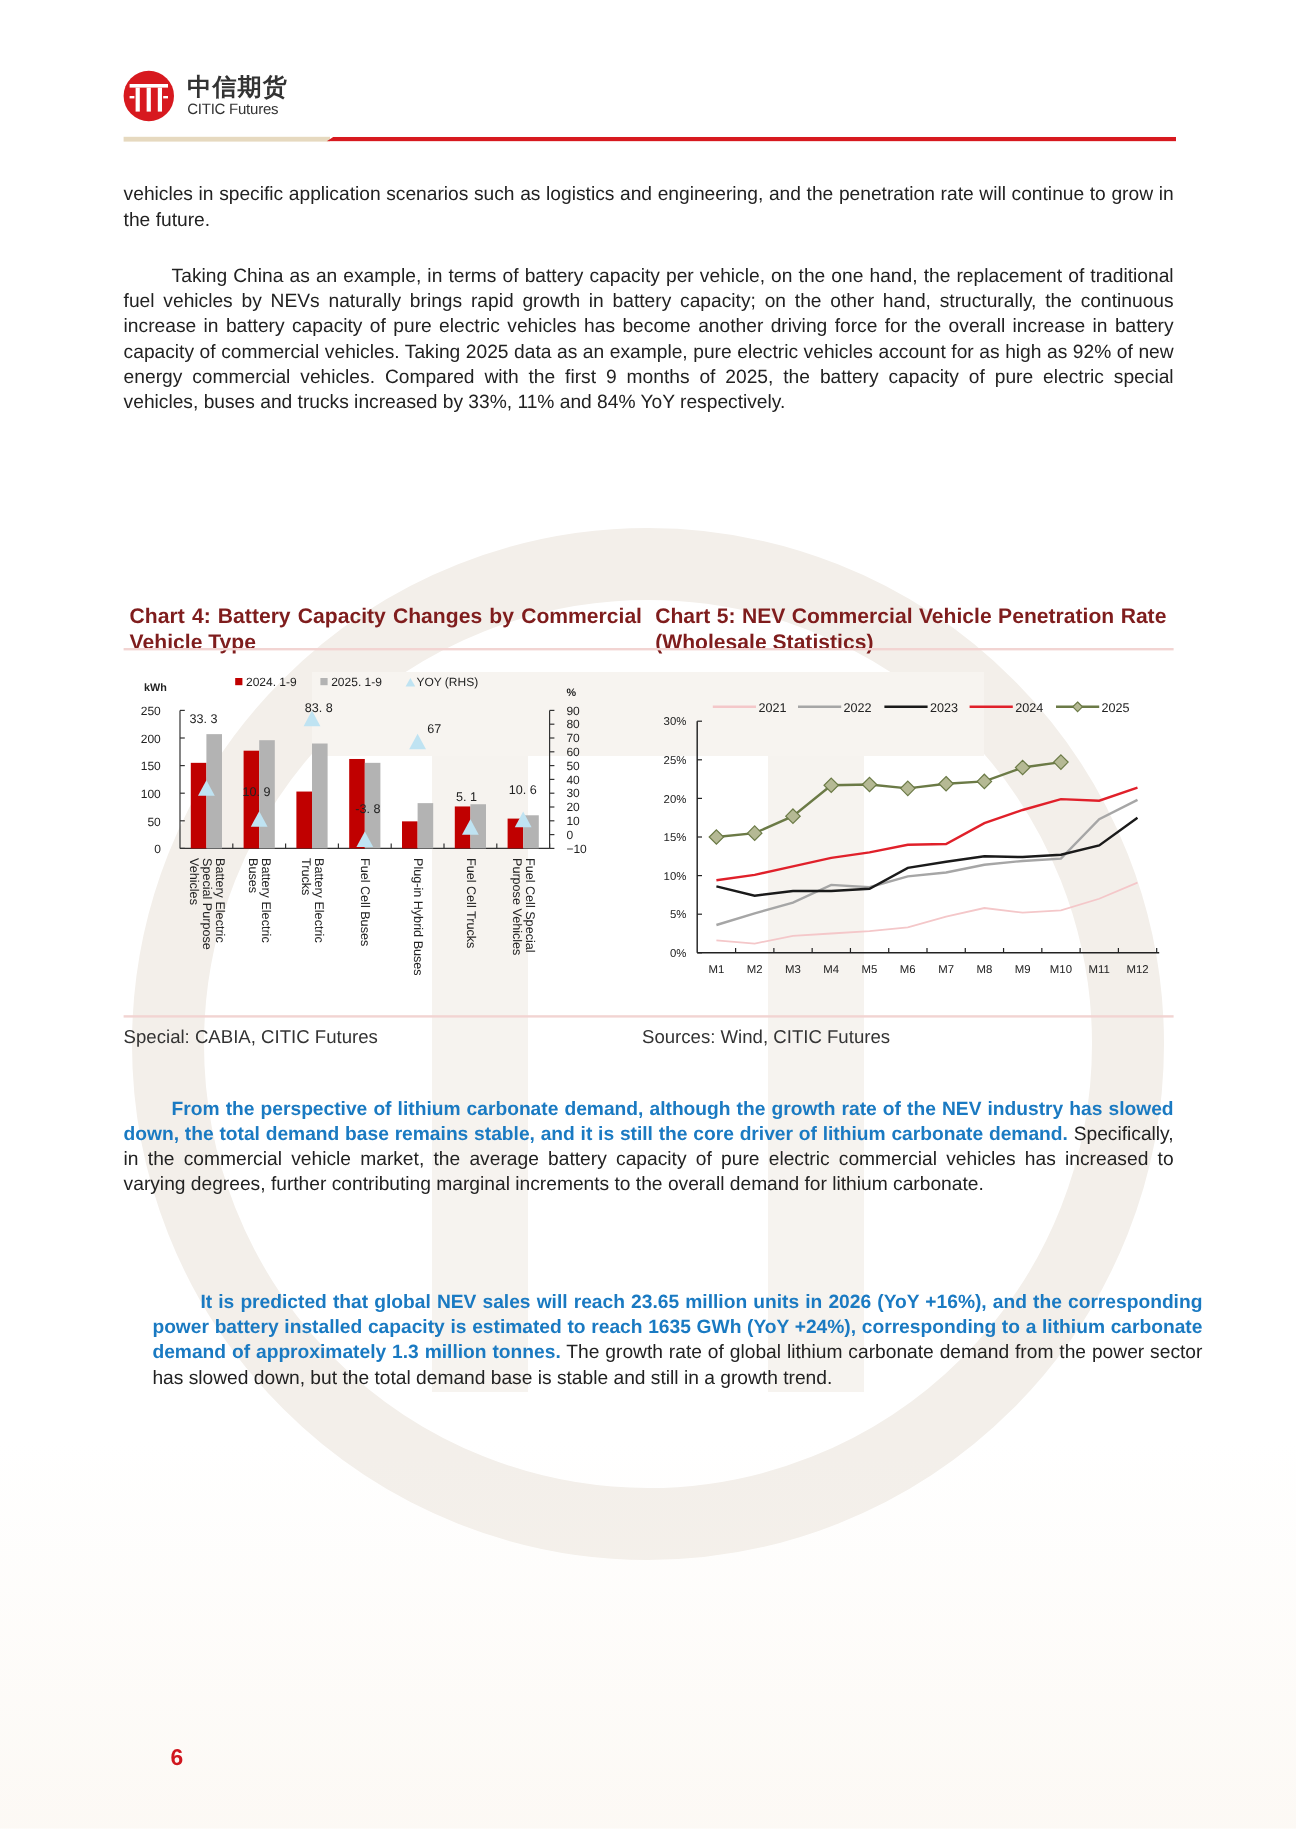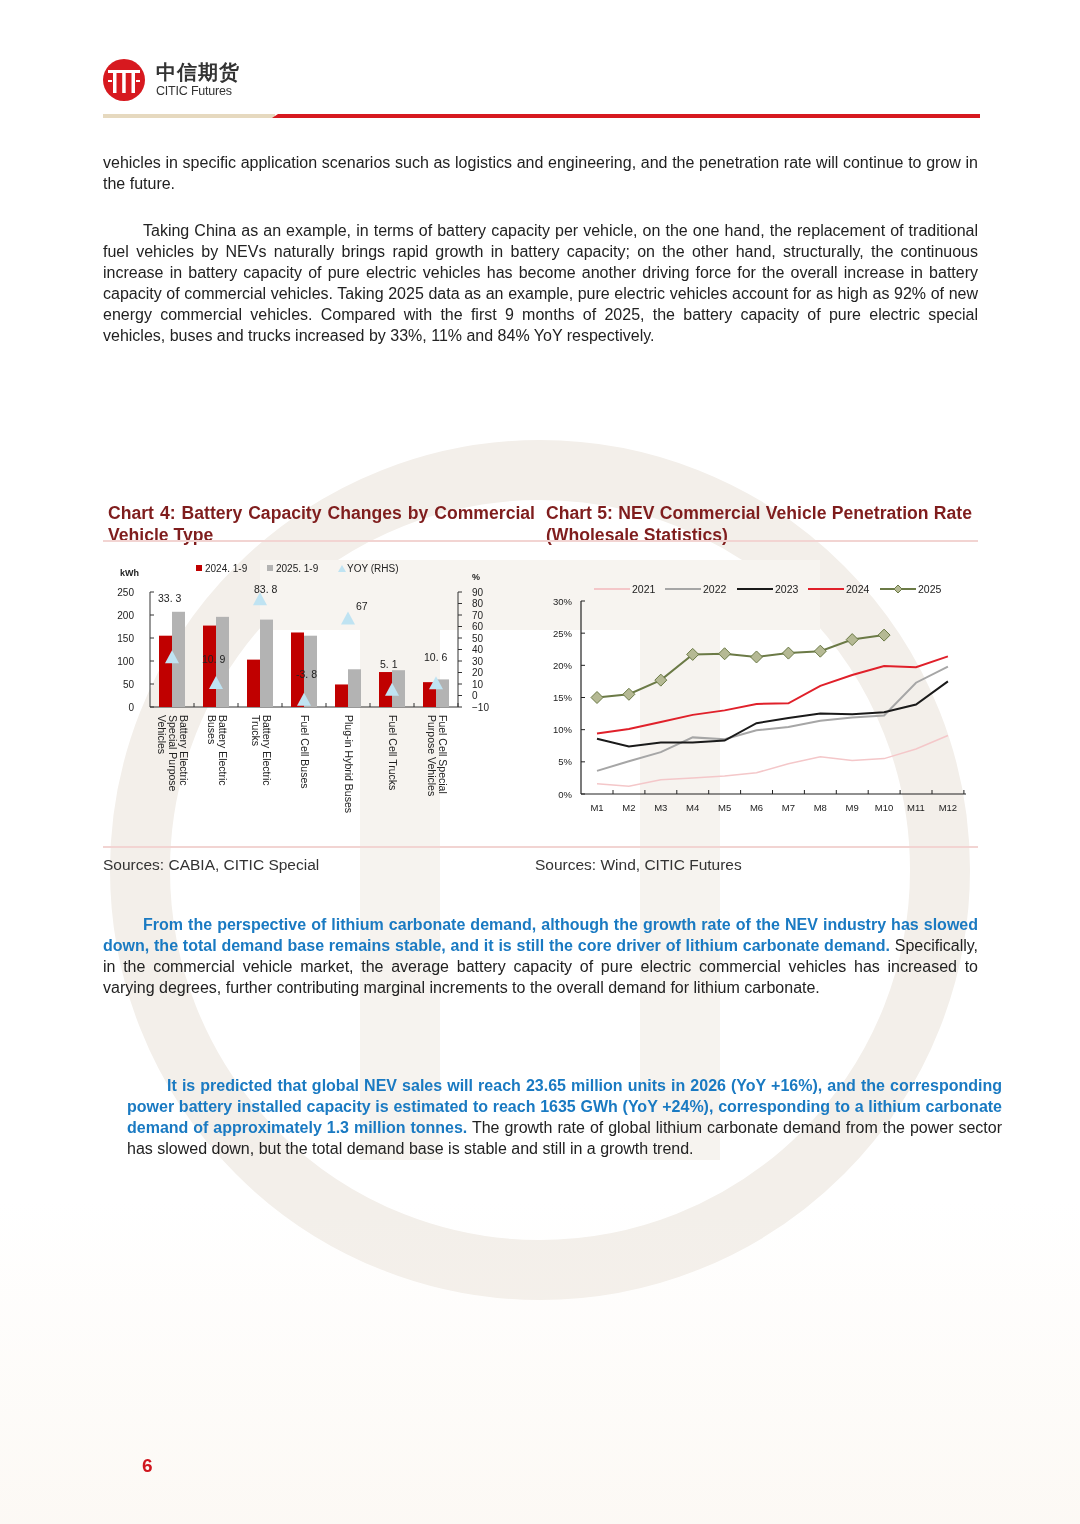--- a/index.html
+++ b/index.html
@@ -235,21 +235,21 @@
       <polygon points="724.6,647.7533333333333 730.6,653.7533333333333 724.6,659.7533333333333 718.6,653.7533333333333" fill="#b5b994" stroke="#6b7a46" stroke-width="1"></polygon>
       <polygon points="756.5,650.97 762.5,656.97 756.5,662.97 750.5,656.97" fill="#b5b994" stroke="#6b7a46" stroke-width="1"></polygon>
       <polygon points="788.4,647.11 794.4,653.11 788.4,659.11 782.4,653.11" fill="#b5b994" stroke="#6b7a46" stroke-width="1"></polygon>
       <polygon points="820.3,645.1800000000001 826.3,651.1800000000001 820.3,657.1800000000001 814.3,651.1800000000001" fill="#b5b994" stroke="#6b7a46" stroke-width="1"></polygon>
       <polygon points="852.2,633.6 858.2,639.6 852.2,645.6 846.2,639.6" fill="#b5b994" stroke="#6b7a46" stroke-width="1"></polygon>
       <polygon points="884.0999999999999,629.0966666666667 890.0999999999999,635.0966666666667 884.0999999999999,641.0966666666667 878.0999999999999,635.0966666666667" fill="#b5b994" stroke="#6b7a46" stroke-width="1"></polygon>
     </g>
 </svg>
 
 <div class="chart-rule-bottom"></div>
-<div class="source" style="left:103px;">Sources: CABIA, CITIC Special</div>
+<div class="source" style="left:103px;">Special: CABIA, CITIC Futures</div>
 <div class="source" style="left:535px;">Sources: Wind, CITIC Futures</div>
 
 <p class="p indent" style="top:914px;">
   <span class="hl">From the perspective of lithium carbonate demand, although the growth rate of the NEV industry has slowed down, the total demand base remains stable, and it is still the core driver of lithium carbonate demand.</span><span> Specifically, in the commercial vehicle market, the average battery capacity of pure electric commercial vehicles has increased to varying degrees, further contributing marginal increments to the overall demand for lithium carbonate.</span>
 </p>
 <p class="p indent" style="top:1075px;margin-left:24px;">
   <span class="hl">It is predicted that global NEV sales will reach 23.65 million units in 2026 (YoY +16%), and the corresponding power battery installed capacity is estimated to reach 1635 GWh (YoY +24%), corresponding to a lithium carbonate demand of approximately 1.3 million tonnes.</span><span> The growth rate of global lithium carbonate demand from the power sector has slowed down, but the total demand base is stable and still in a growth trend.</span>
 </p>
 
 <div class="page-num">6</div>

